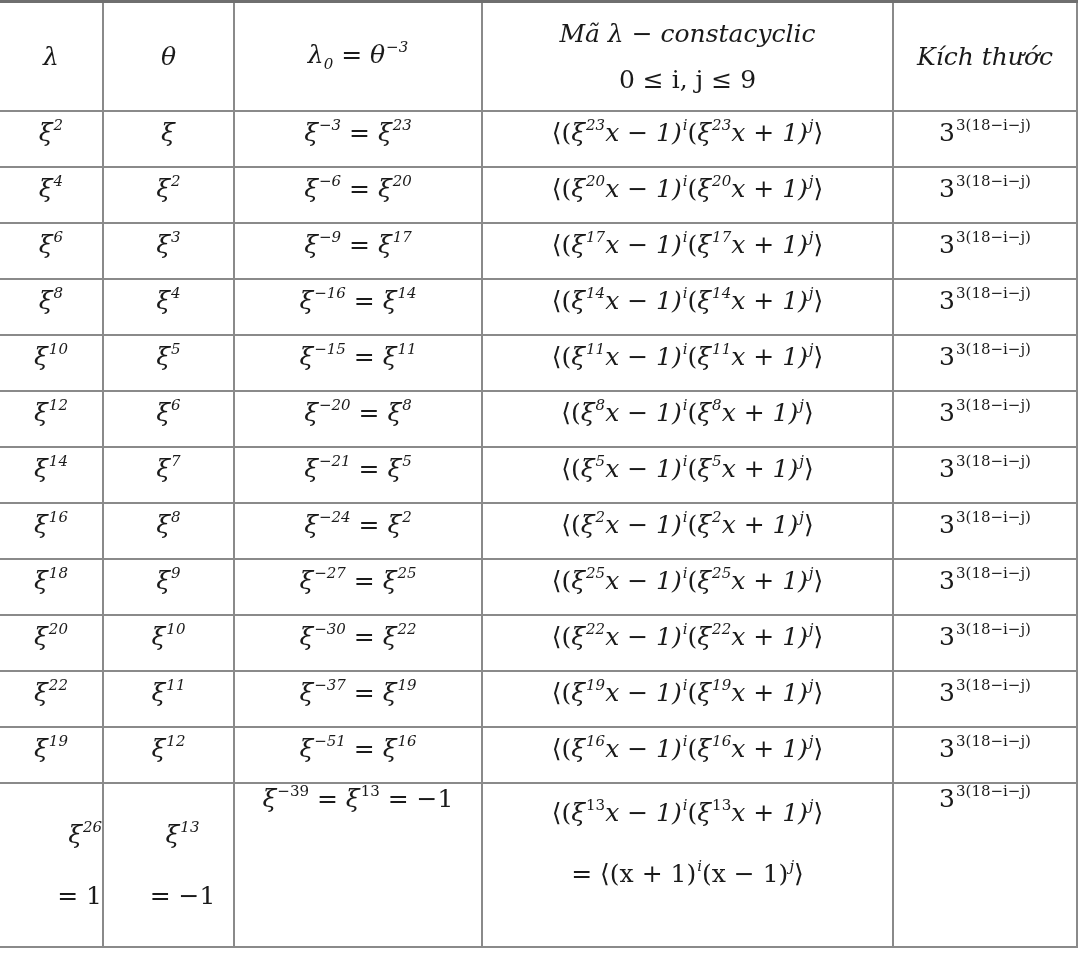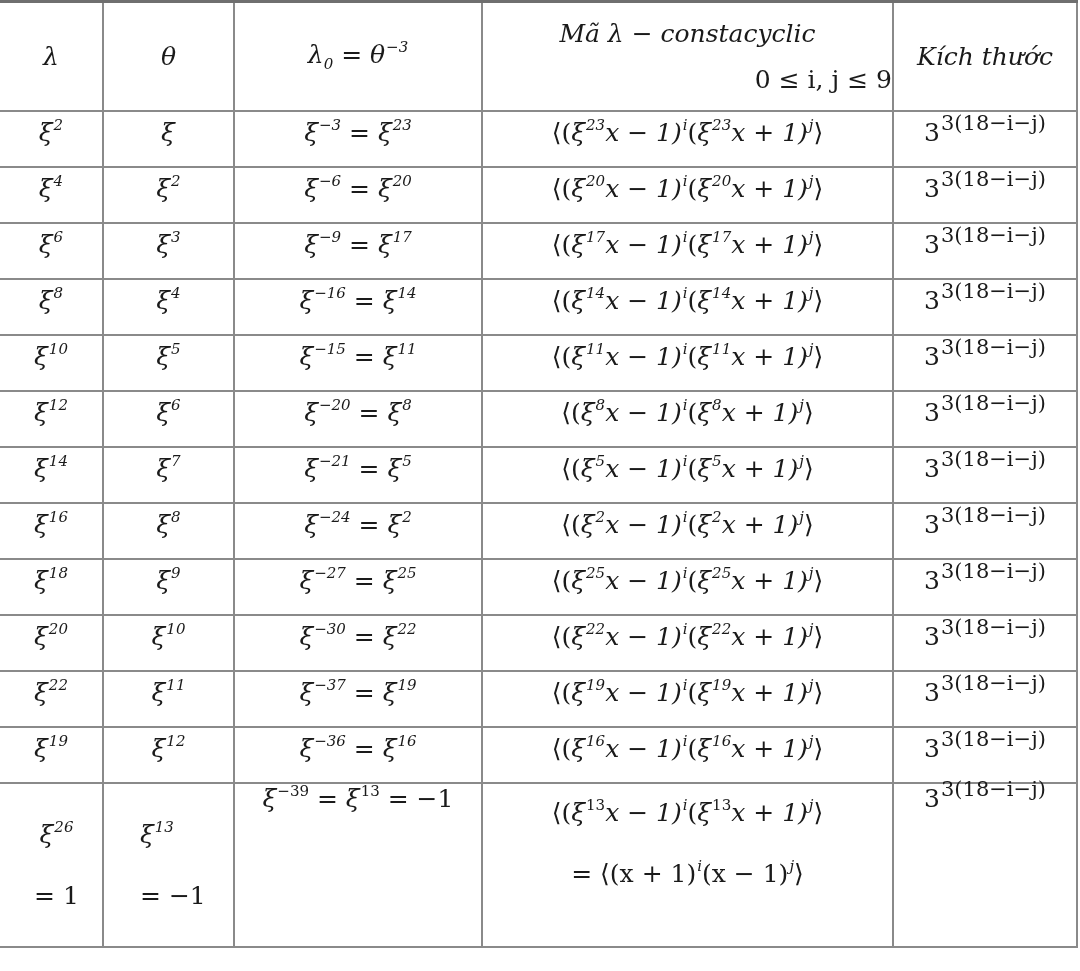--- a/index.html
+++ b/index.html
@@ -5,31 +5,31 @@
   html, body { margin: 0; padding: 0; background: #ffffff; }
   body { width: 1080px; height: 971px; overflow: hidden; position: relative;
          font-family: "DejaVu Serif", "Liberation Serif", serif; color: #1a1a1a; }
   table { position: absolute; left: -2px; top: 0; border-collapse: collapse; table-layout: fixed; }
   td, th { border: 2px solid #8a8a8a; padding: 0; text-align: center; vertical-align: top;
            font-weight: normal; font-size: 25px; }
   tr:first-child th { border-top: 3px solid #6f6f6f; }
   col.c1 { width: 104px; } col.c2 { width: 131px; } col.c3 { width: 248px; }
   col.c4 { width: 411px; } col.c5 { width: 184px; }
   th { height: 107px; vertical-align: middle; font-style: italic; }
-  th .sub { display: block; font-style: normal; text-align: right; }
+  th .sub { display: block; font-style: normal; }
   th .line { display: block; line-height: 46px; }
   tbody td { height: 54px; }
   tbody td .cell { display: block; padding-top: 6px; line-height: 30px; white-space: nowrap; }
   .m { font-style: italic; }
   sup { font-size: 15px; vertical-align: 0; position: relative; top: -11px; margin-left: 1px; }
   tr.last td { height: 162px; }
   tr.last td .cell { padding-top: 0; }
   .stack { display: block; line-height: 58px; white-space: nowrap; }
   .mid { display: block; padding-top: 50px; }
-  .size sup { font-size: 21px; }
+  .size sup { font-size: 15px; }
 </style>
 </head>
 <body>
 
 <table>
   <colgroup>
       <col class="c1">
       <col class="c2">
       <col class="c3">
       <col class="c4">
@@ -247,38 +247,38 @@
   </tr>
 
   <tr>
     <td>
           <span class="cell m"><span>ξ</span><sup>19</sup></span>
         </td>
     <td>
           <span class="cell m"><span>ξ</span><sup>12</sup></span>
         </td>
     <td>
-          <span class="cell m"><span>ξ</span><sup>−36</sup><span style="font-style:normal"> = </span><span>ξ</span><sup>16</sup></span>
+          <span class="cell m"><span>ξ</span><sup>−51</sup><span style="font-style:normal"> = </span><span>ξ</span><sup>16</sup></span>
         </td>
     <td>
           <span class="cell m"><span style="font-style:normal">⟨(</span><span>ξ</span><sup>16</sup><span>x − 1)</span><sup>i</sup><span style="font-style:normal">(</span><span>ξ</span><sup>16</sup><span>x + 1)</span><sup>j</sup><span style="font-style:normal">⟩</span></span>
         </td>
     <td>
           <span class="cell size"><span>3</span><sup>3(18−i−j)</sup></span>
         </td>
   </tr>
 <tr class="last">
         <td>
-          <span class="cell" style="text-align:center;padding-left:11px;padding-top:22px">
+          <span class="cell" style="text-align:right;padding-left:11px;padding-top:22px">
      <span class="stack m">ξ<sup>26</sup></span>
      <span class="stack">= 1</span>
           </span>
         </td>
         <td>
-          <span class="cell" style="text-align:left;padding-left:36px;padding-top:22px">
+          <span class="cell" style="text-align:center;padding-left:28px;padding-top:22px">
      <span class="stack m">ξ<sup>13</sup></span>
      <span class="stack">= −1</span>
           </span>
         </td>
         <td>
           <span class="cell mid"><span class="m">ξ</span><sup>−39</sup> = <span class="m">ξ</span><sup>13</sup> = −1</span>
         </td>
         <td>
           <span class="cell" style="">
      <span class="stack">⟨(<span class="m">ξ</span><sup>13</sup><span class="m">x − 1)</span><sup class="m">i</sup>(<span class="m">ξ</span><sup>13</sup><span class="m">x + 1)</span><sup class="m">j</sup>⟩</span>

